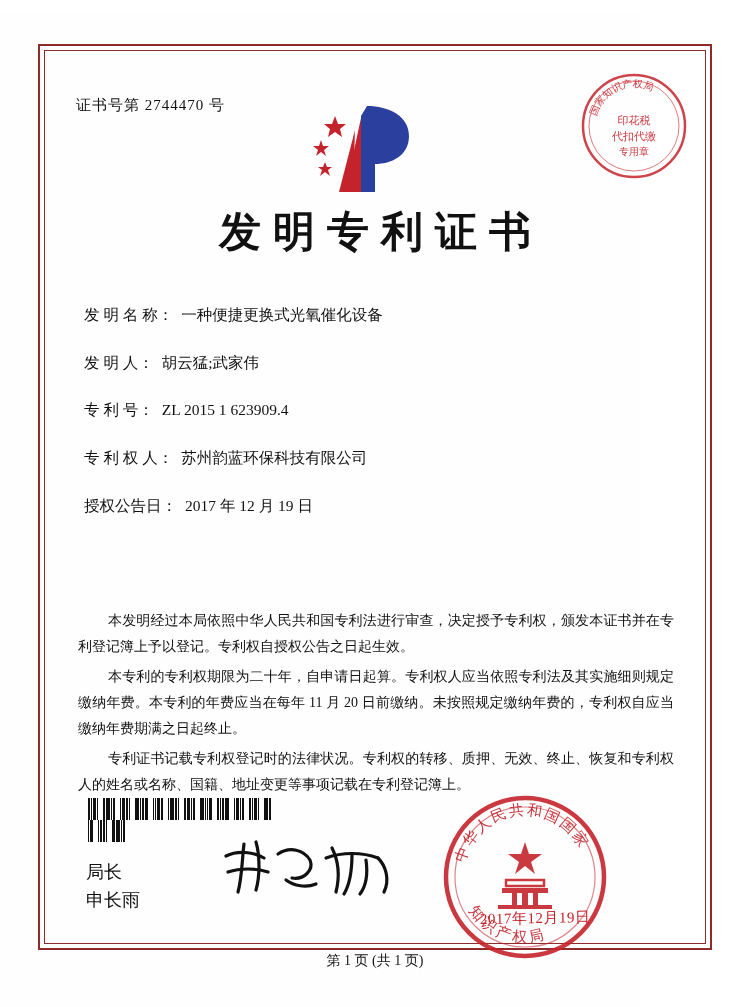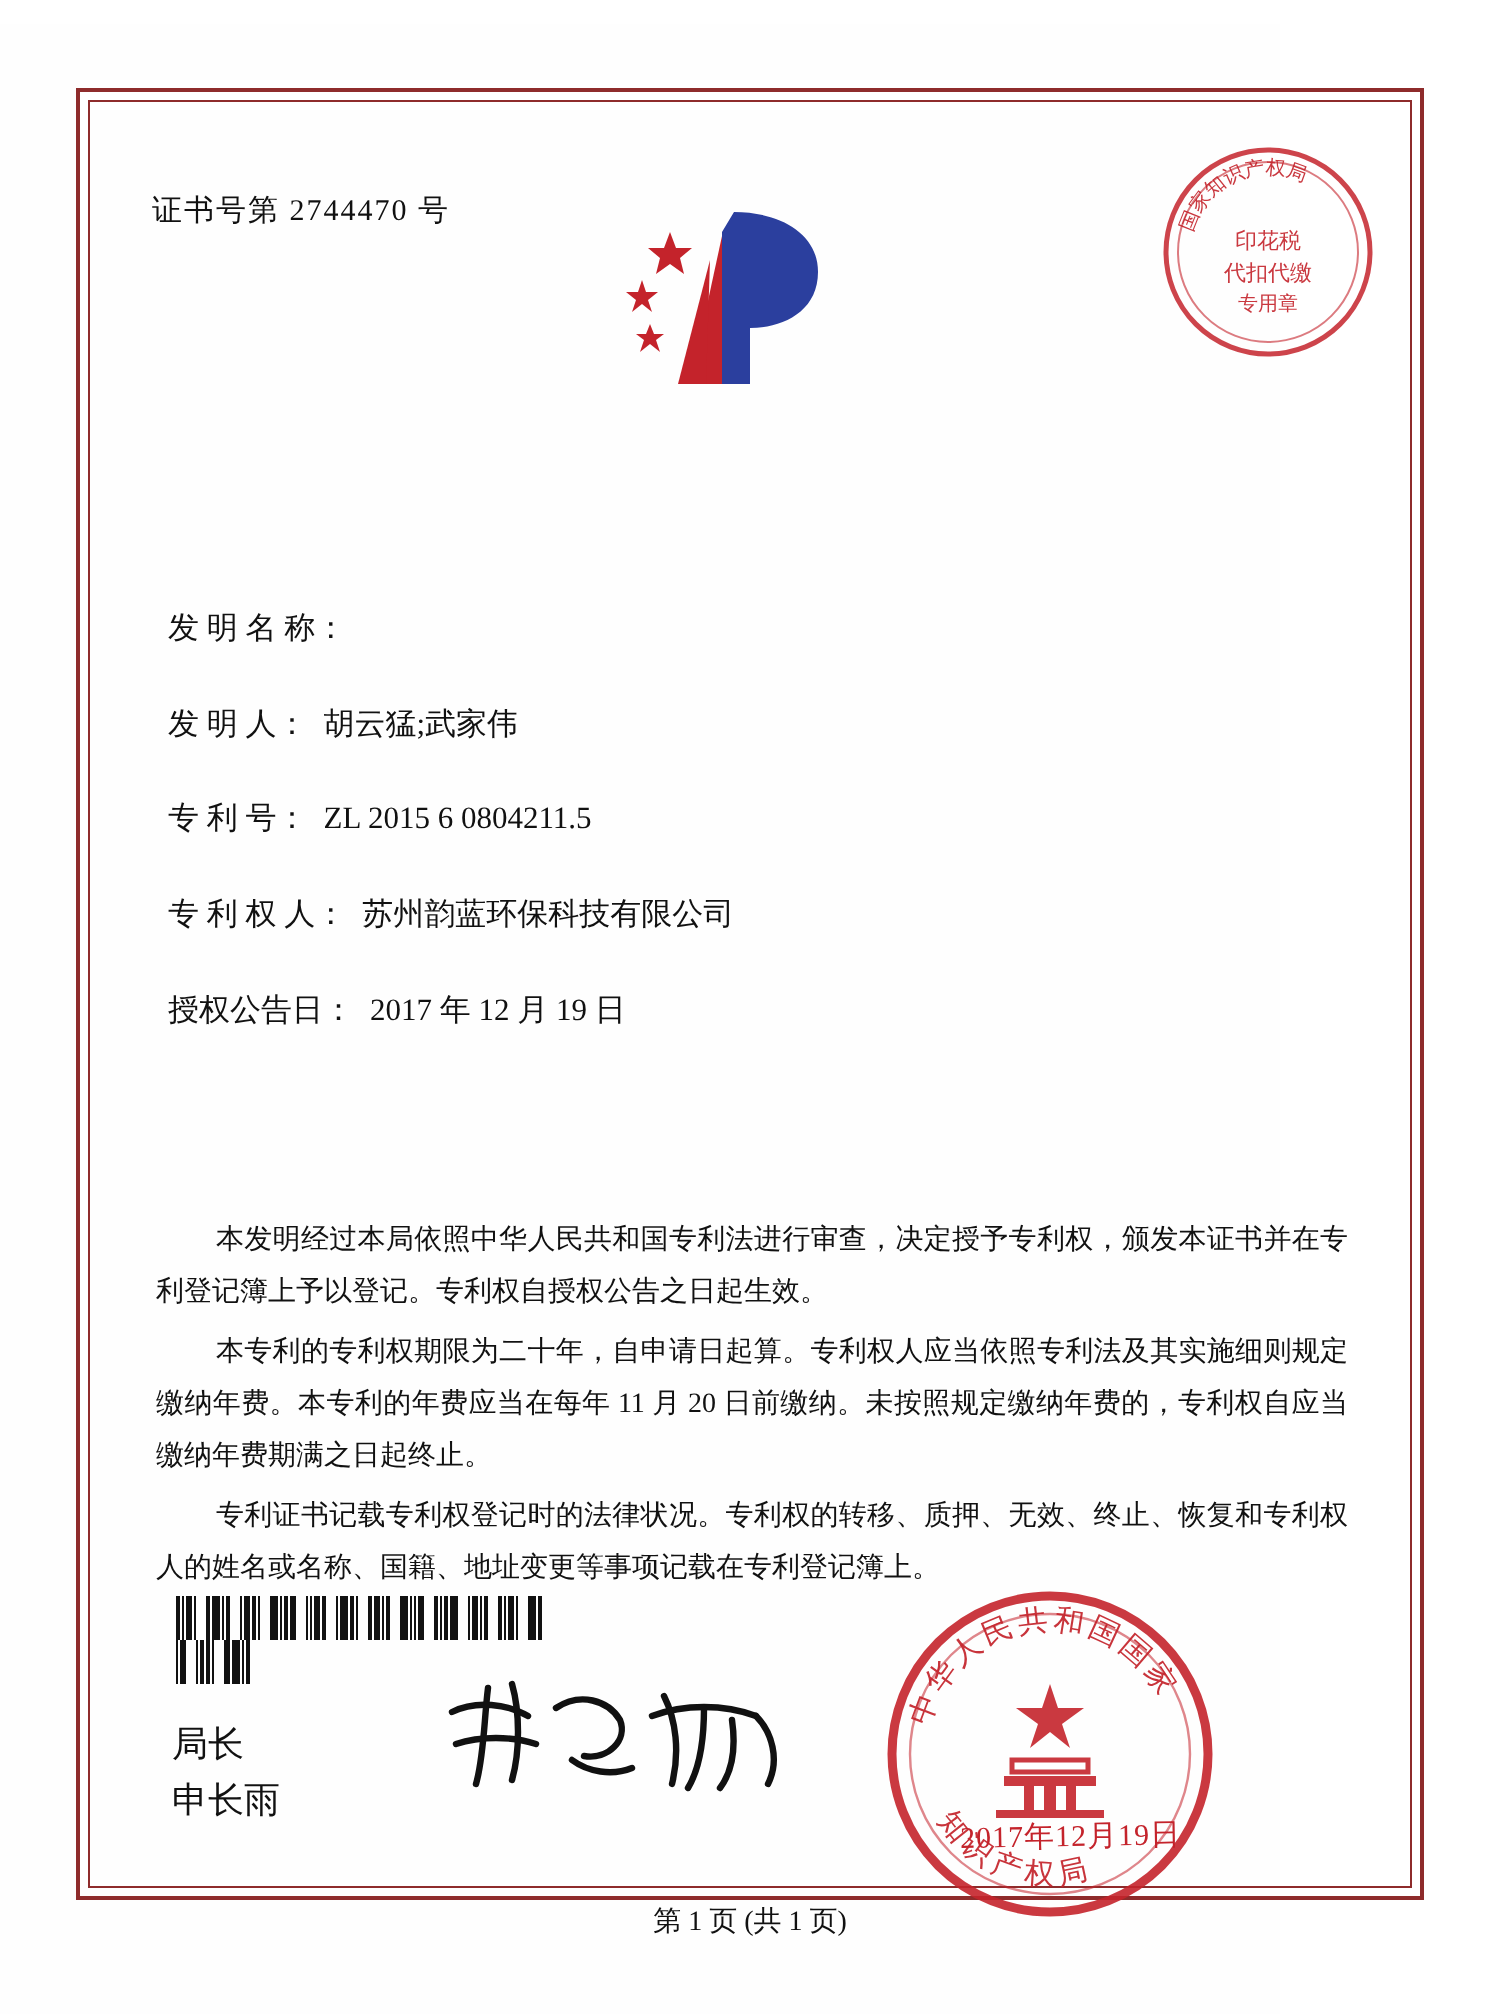--- a/index.html
+++ b/index.html
@@ -182,32 +182,34 @@
     <svg width="120" height="100" viewBox="0 0 120 100" xmlns="http://www.w3.org/2000/svg">
       <path d="M62 6 C 84 6, 104 16, 104 36 C 104 56, 86 64, 70 64 L 70 92 L 56 92 L 56 16 Z" fill="#2b3f9e"></path>
       <path d="M56 18 L 40 92 L 56 92 Z" fill="#c4232b"></path>
       <path d="M50 30 L 34 92 L 48 92 Z" fill="#c4232b"></path>
       <polygon points="30,16 33,24 41,24 35,29 37,37 30,32 23,37 25,29 19,24 27,24" fill="#c4232b"></polygon>
       <polygon points="16,40 18,46 24,46 19,50 21,56 16,52 11,56 13,50 8,46 14,46" fill="#c4232b"></polygon>
       <polygon points="20,62 22,67 27,67 23,70 25,76 20,72 15,76 17,70 13,67 18,67" fill="#c4232b"></polygon>
     </svg>
   </div>
 
+  <div class="cert-title">发明专利证书</div>
 
   <div class="fields">
     <div class="field-row">
       <span class="field-label">发 明 名 称：</span>
+      <span class="field-value">一种便捷更换式光氧催化设备</span>
     </div>
     <div class="field-row">
       <span class="field-label">发 明 人：</span>
       <span class="field-value">胡云猛;武家伟</span>
     </div>
     <div class="field-row">
       <span class="field-label">专 利 号：</span>
-      <span class="field-value">ZL 2015 6 0804211.5</span>
+      <span class="field-value">ZL 2015 1 623909.4</span>
     </div>
     <div class="field-row">
       <span class="field-label">专 利 权 人：</span>
       <span class="field-value">苏州韵蓝环保科技有限公司</span>
     </div>
     <div class="field-row">
       <span class="field-label">授权公告日：</span>
       <span class="field-value">2017 年 12 月 19 日</span>
     </div>
   </div>

